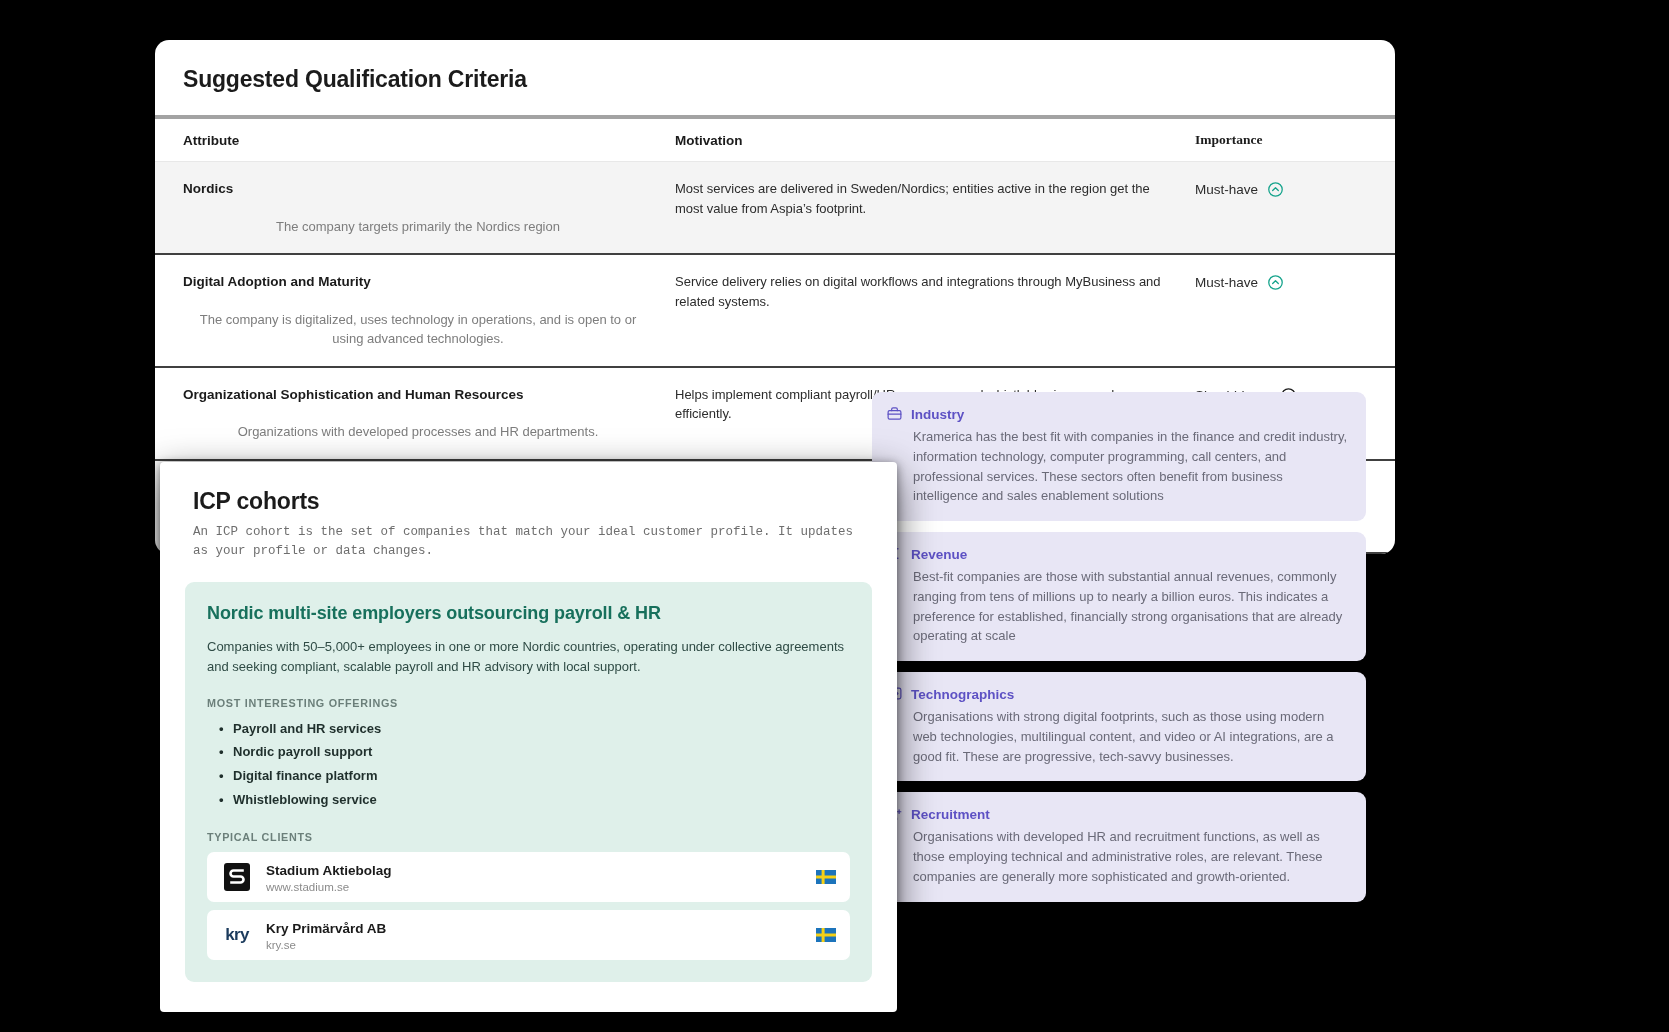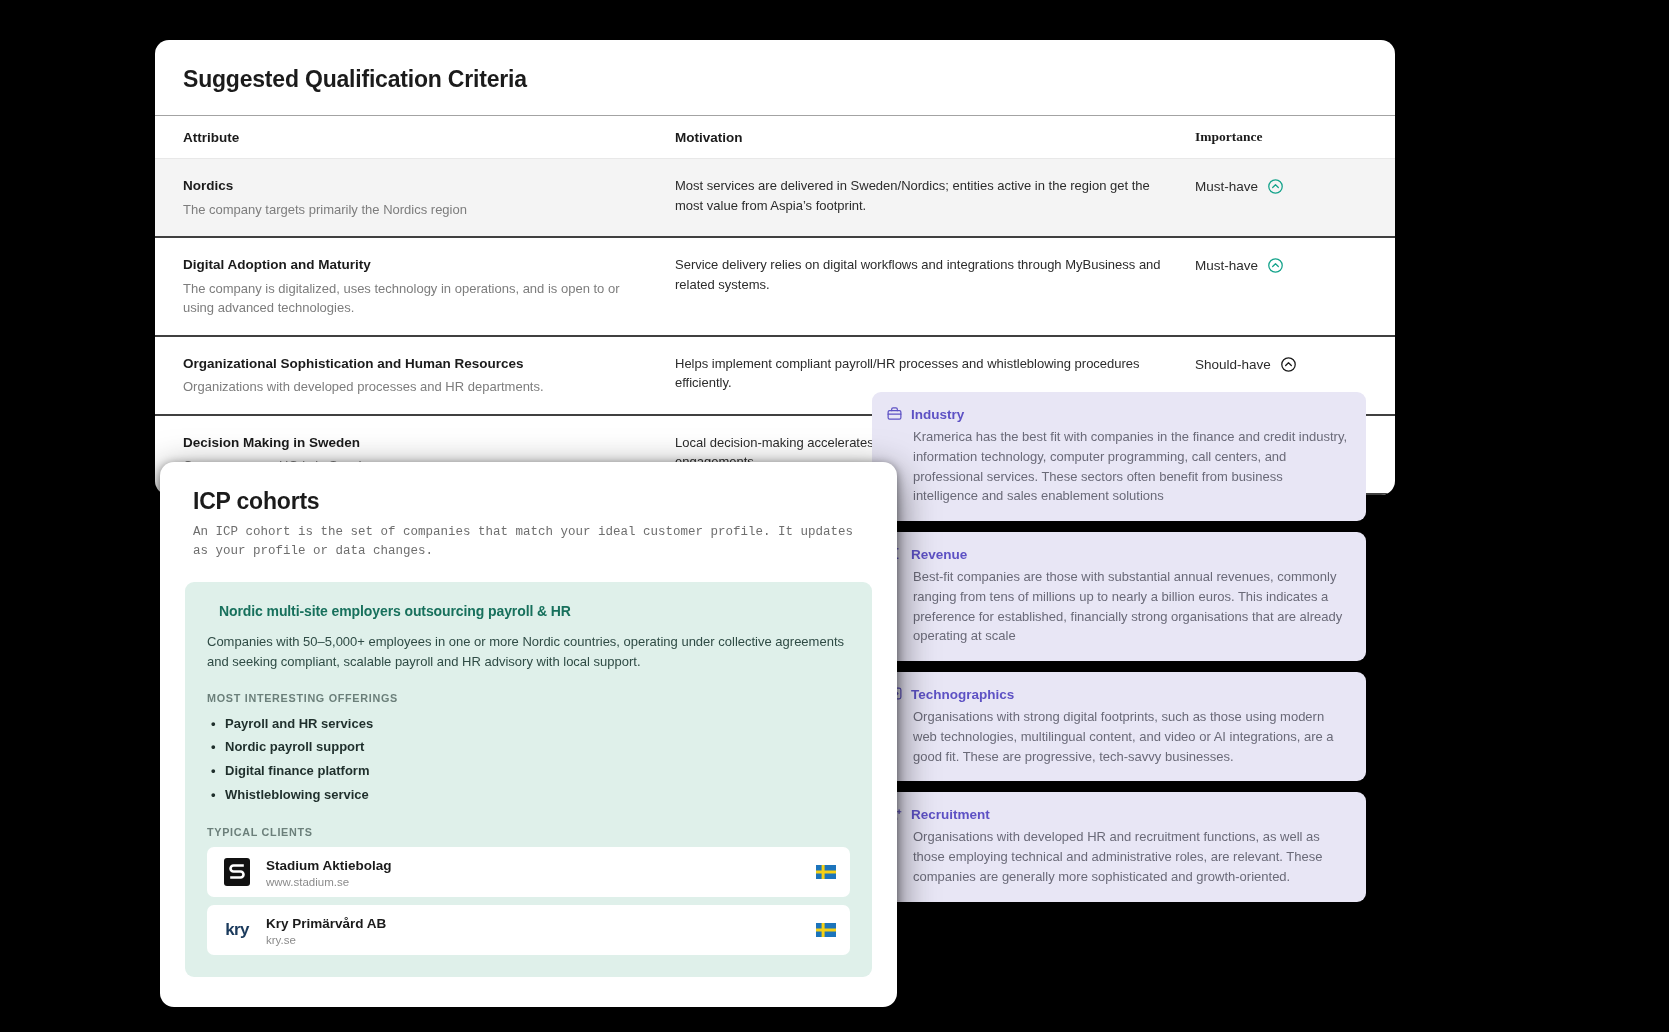--- a/index.html
+++ b/index.html
@@ -32,21 +32,21 @@
     padding: 26px 28px 22px 28px;
     letter-spacing: -0.2px;
   }
   .qual-table { width: 100%; border-collapse: collapse; }
   .qual-table thead th {
     text-align: left;
     font-size: 13.5px;
     font-weight: bold;
     color: #1b1b1b;
     padding: 13px 10px 13px 0;
-    border-top: 1px solid #a3a3a3;
+    border-top: 4px solid #a3a3a3;
     border-bottom: 1px solid #e8e8e8;
   }
   .qual-table thead th.c-attr { padding-left: 28px; width: 520px; }
   .qual-table thead th.c-motiv { width: 520px; }
   .qual-table thead th.c-imp { width: 200px; font-family: Liberation Serif, serif; }
 
   .qual-table tbody tr { border-bottom: 2px solid #404040; }
   .qual-table tbody tr.shaded { background: #f4f4f4; }
   .qual-table tbody td {
     vertical-align: top;
@@ -56,22 +56,23 @@
   .attr-name {
     font-size: 13.5px;
     font-weight: bold;
     color: #1b1b1b;
     line-height: 1.45;
   }
   .attr-desc {
     font-size: 13px;
     color: #7d7d7d;
     line-height: 1.5;
-    margin-top: 4px;
+    margin-top: 18px;
     max-width: 470px;
+    text-align: center;
   }
   .motiv-text {
     font-size: 13px;
     color: #2c2c2c;
     line-height: 1.5;
     max-width: 495px;
   }
   .imp-wrap { display: flex; align-items: center; gap: 9px; padding-top: 2px; }
   .imp-label { font-size: 13.5px; color: #2c2c2c; white-space: nowrap; }
   .imp-icon { flex: 0 0 auto; display: block; }
@@ -111,21 +112,21 @@
     padding-left: 27px;
   }
 
   
   .icp-card {
     position: absolute;
     left: 160px;
     top: 462px;
     width: 737px;
     background: #ffffff;
-    border-radius: 14px;
+    border-radius: 4px;
     box-shadow: 0 12px 38px rgba(0,0,0,0.6), 0 2px 10px rgba(0,0,0,0.45);
     padding: 26px 25px 30px 25px;
     z-index: 3;
   }
   .icp-title {
     font-size: 23px;
     font-weight: bold;
     color: #1b1b1b;
     letter-spacing: -0.2px;
     padding-left: 8px;
@@ -139,25 +140,24 @@
     font-family: Liberation Mono, monospace;
   }
 
   .cohort-box {
     margin-top: 21px;
     background: #dff0ea;
     border-radius: 9px;
     padding: 21px 22px 22px 22px;
   }
   .cohort-title {
-    font-size: 14px;
+    font-size: 18px;
     font-weight: bold;
     color: #17705c;
     letter-spacing: -0.1px;
-    margin-left: 12px;
   }
   .cohort-desc {
     font-size: 13px;
     color: #2f4b45;
     line-height: 1.55;
     margin-top: 13px;
   }
   .section-label {
     font-size: 10.8px;
     font-weight: bold;
@@ -190,21 +190,21 @@
     display: flex; align-items: center; justify-content: center;
   }
   .client-meta { flex: 1 1 auto; }
   .client-name {
     font-size: 13.5px; font-weight: bold; color: #1b1b1b; line-height: 1.35;
   }
   .client-url { font-size: 11.5px; color: #8b8b8b; margin-top: 1px; }
   .flag-icon { flex: 0 0 auto; display: block; }
 
   ul { list-style: none; }
-  .offerings li { position: relative; }
+  .offerings li { position: relative; margin-left: 8px; }
   .offerings li::before {
     content: "•";
     position: absolute;
     left: -14px;
     color: #1f2f2c;
   }
 </style>
 </head>
 <body>
 

